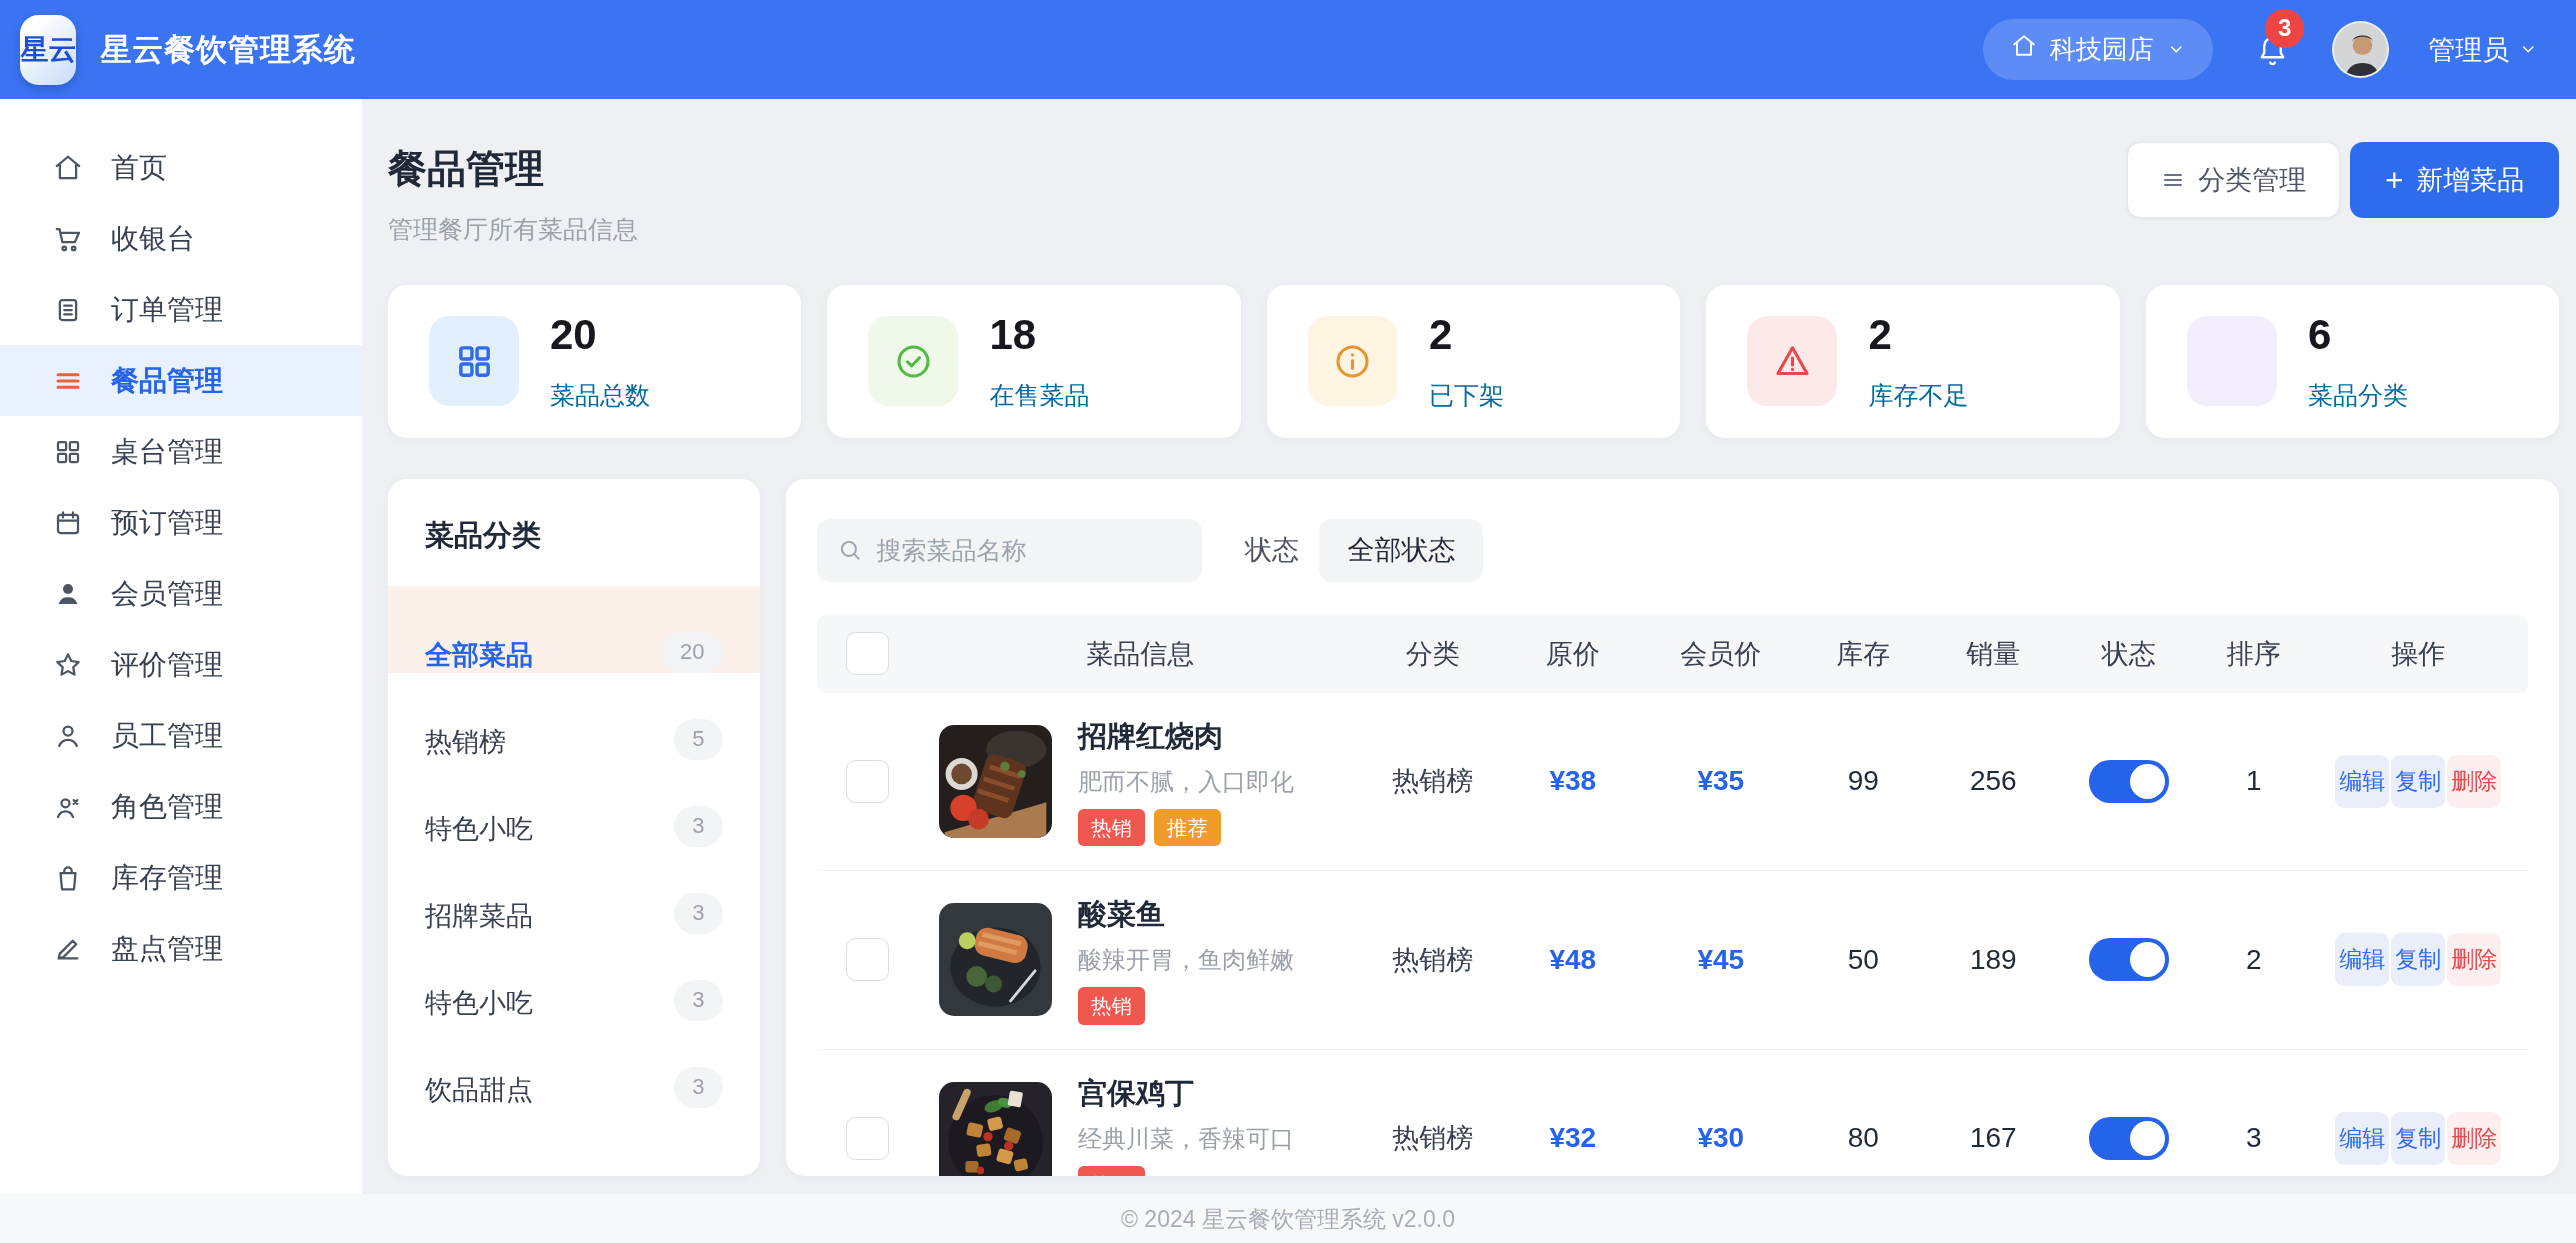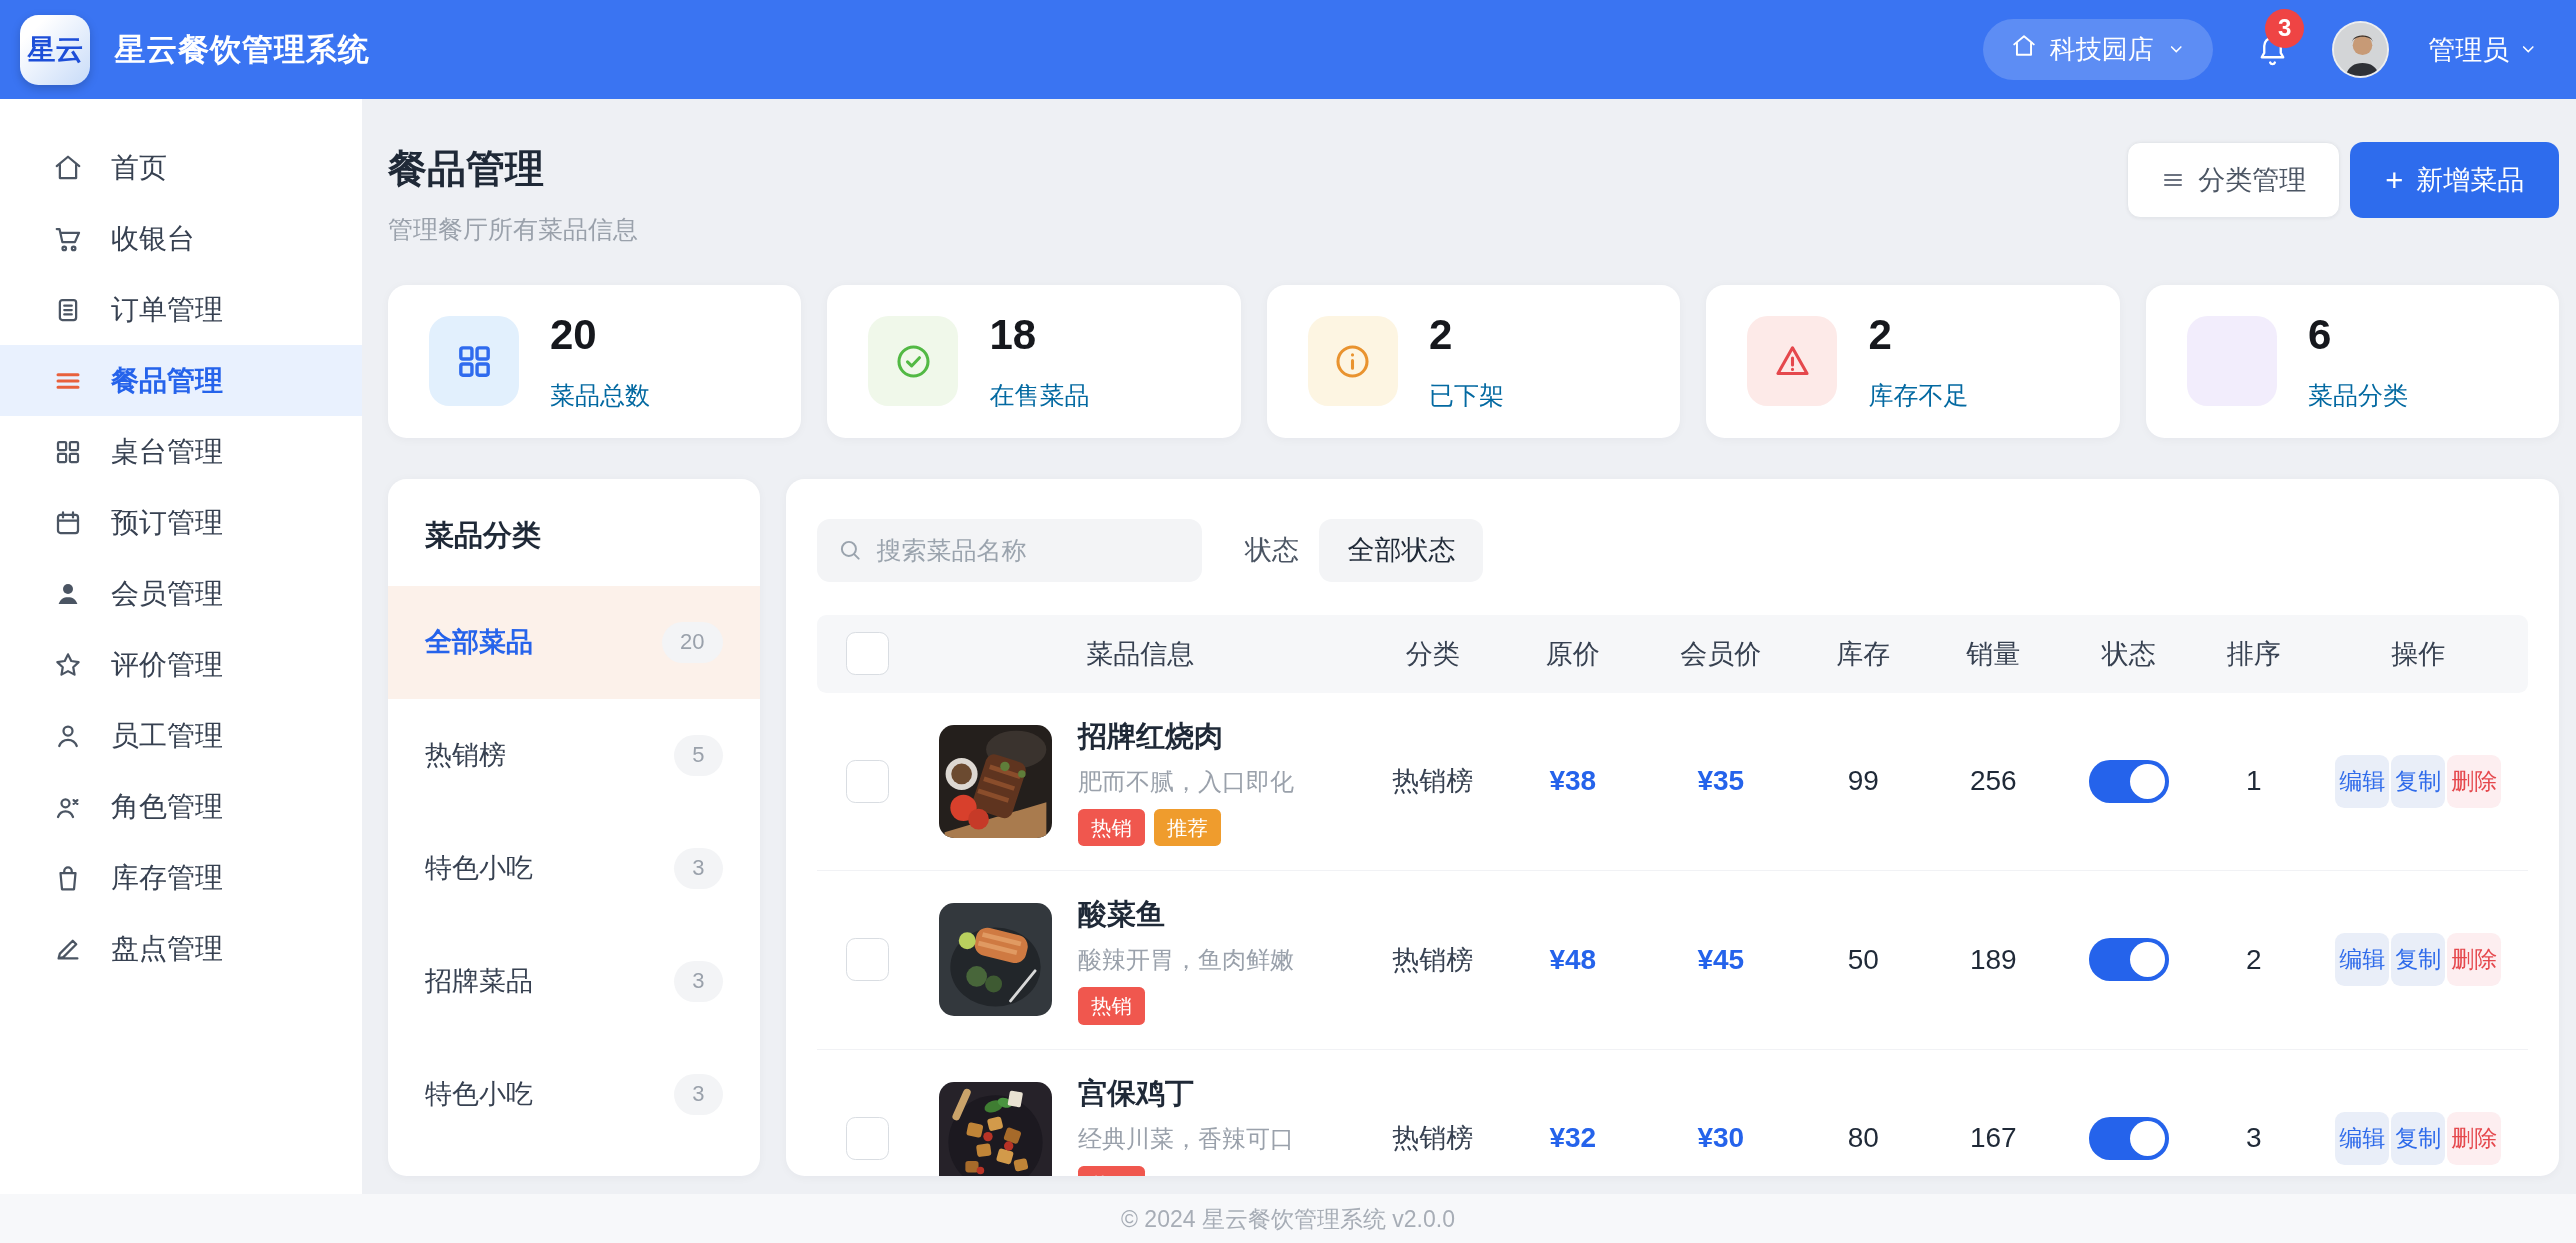--- a/index.html
+++ b/index.html
@@ -1,21 +1,21 @@
 <!DOCTYPE html>
 <html style="font-size:15px"><head>
 <meta charset="utf-8">
 <style>
   * { margin:0; padding:0; box-sizing:border-box; }
   html,body { width:2576px; height:1244px; overflow:hidden; }
   body { font-family:"Liberation Sans","DejaVu Sans",sans-serif; background:#eef0f4; color:#1f2937; }
 
   
   .header { height:99px; background:#3a74f2; display:flex; align-items:center; padding:0 39px 0 20.4px; }
-  .logo { width:70px; height:70px; border-radius:18.5px; background:linear-gradient(135deg,#ffffff 20%,#c7dbf8 100%);
+  .logo { width:56px; height:70px; border-radius:18.5px; background:linear-gradient(135deg,#ffffff 20%,#c7dbf8 100%);
           display:flex; align-items:center; justify-content:center; font-size:28px; font-weight:bold; color:#1d4ed8;
           box-shadow:0 3.7px 9.3px rgba(0,0,0,.18); }
   .app-name { margin-left:24px; font-size:31px; font-weight:bold; color:#fff; letter-spacing:0.9px; }
   .header-right { margin-left:auto; display:flex; align-items:center; gap:39px; }
   .store-pill { height:61px; border-radius:30.5px; background:rgba(255,255,255,.18); display:flex; align-items:center;
                 gap:13px; padding:0 28px; color:#fff; font-size:26px; cursor:pointer; }
   .bell-wrap { position:relative; width:41px; height:41px; display:flex; align-items:flex-end; justify-content:center; }
   .badge { position:absolute; top:-20.4px; left:13px; min-width:39px; height:39px; border-radius:19.4px; background:#ef4444;
            color:#fff; font-size:24px; font-weight:bold; display:flex; align-items:center; justify-content:center; padding:0 7.4px; }
   .avatar { width:57px; height:57px; border-radius:50%; overflow:hidden; border:2.8px solid rgba(255,255,255,.55); background:#d7d9db; }
@@ -53,21 +53,21 @@
   .ib-blue { background:#e2f0fd; color:#2f6bee; }
   .ib-green { background:#f0f8ea; color:#52b944; }
   .ib-yellow { background:#fdf5e2; color:#e9932f; }
   .ib-red { background:#fdeae8; color:#e5484d; }
   .ib-purple { background:#f2edfc; color:#b9a4ec; }
 
   
   .content { margin-top:41px; display:flex; gap:26px; height:697px; }
   .cat-panel { width:372px; background:#fff; border-radius:18.5px; overflow:hidden; box-shadow:0 1.9px 9.3px rgba(15,23,42,.04); flex-shrink:0; }
   .cat-title { padding:37px 37px 30px; font-size:29px; font-weight:bold; color:#1f2937; }
-  .cat-item { height:113px; padding:0 37px; display:flex; align-items:center; justify-content:space-between; font-size:27px; color:#374151; cursor:pointer; }
+  .cat-item { height:87px; padding:0 37px; display:flex; align-items:flex-end; justify-content:space-between; font-size:27px; color:#374151; cursor:pointer; }
   .cat-item.active { background:#fcf1ea; color:#2563eb; font-weight:bold; }
   .cat-count { background:#f3f4f6; border-radius:924px; padding:7.4px 18.5px; font-size:22px; color:#9aa1ab; font-weight:normal; }
 
   .table-panel { flex:1; background:#fff; border-radius:18.5px; padding:40px 31px 0; overflow:hidden; box-shadow:0 1.9px 9.3px rgba(15,23,42,.04); }
   .filter-row { display:flex; align-items:center; }
   .search-box { width:385px; height:63px; background:#f3f4f6; border-radius:13px; display:flex; align-items:center; padding:0 20.4px; gap:13px; }
   .search-box svg { width:26px; height:26px; color:#9aa3ad; flex-shrink:0; }
   .search-box input { border:none; outline:none; background:transparent; font-size:25px; color:#374151; width:100%;
                       font-family:"Liberation Sans","DejaVu Sans",sans-serif; }
   .search-box input::placeholder { color:#9aa3ad; }

